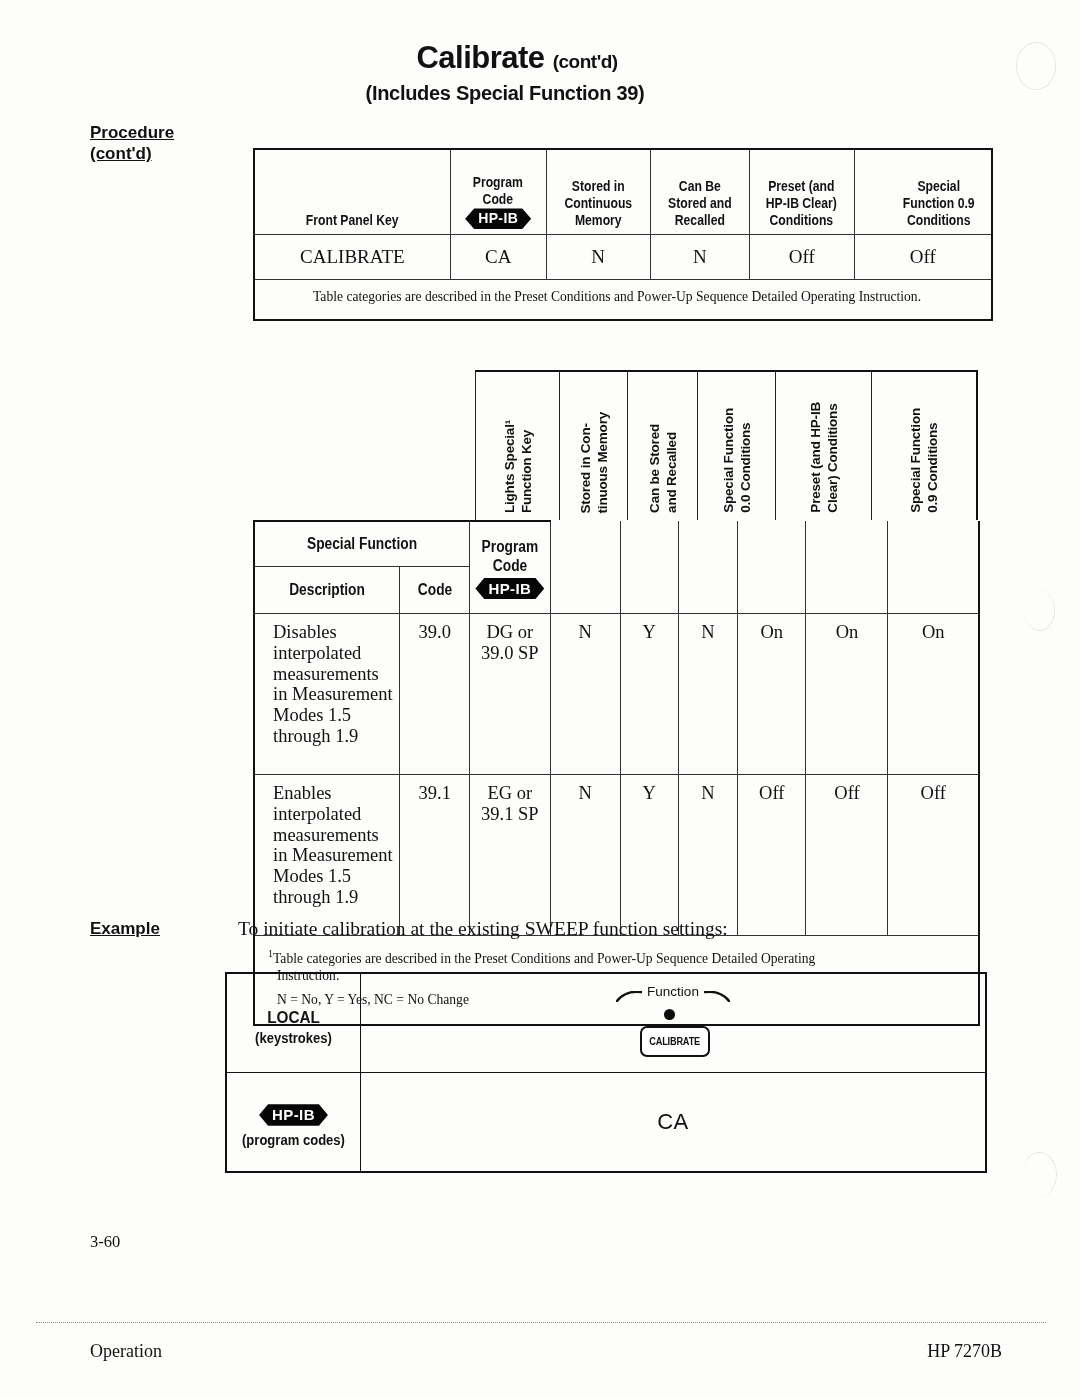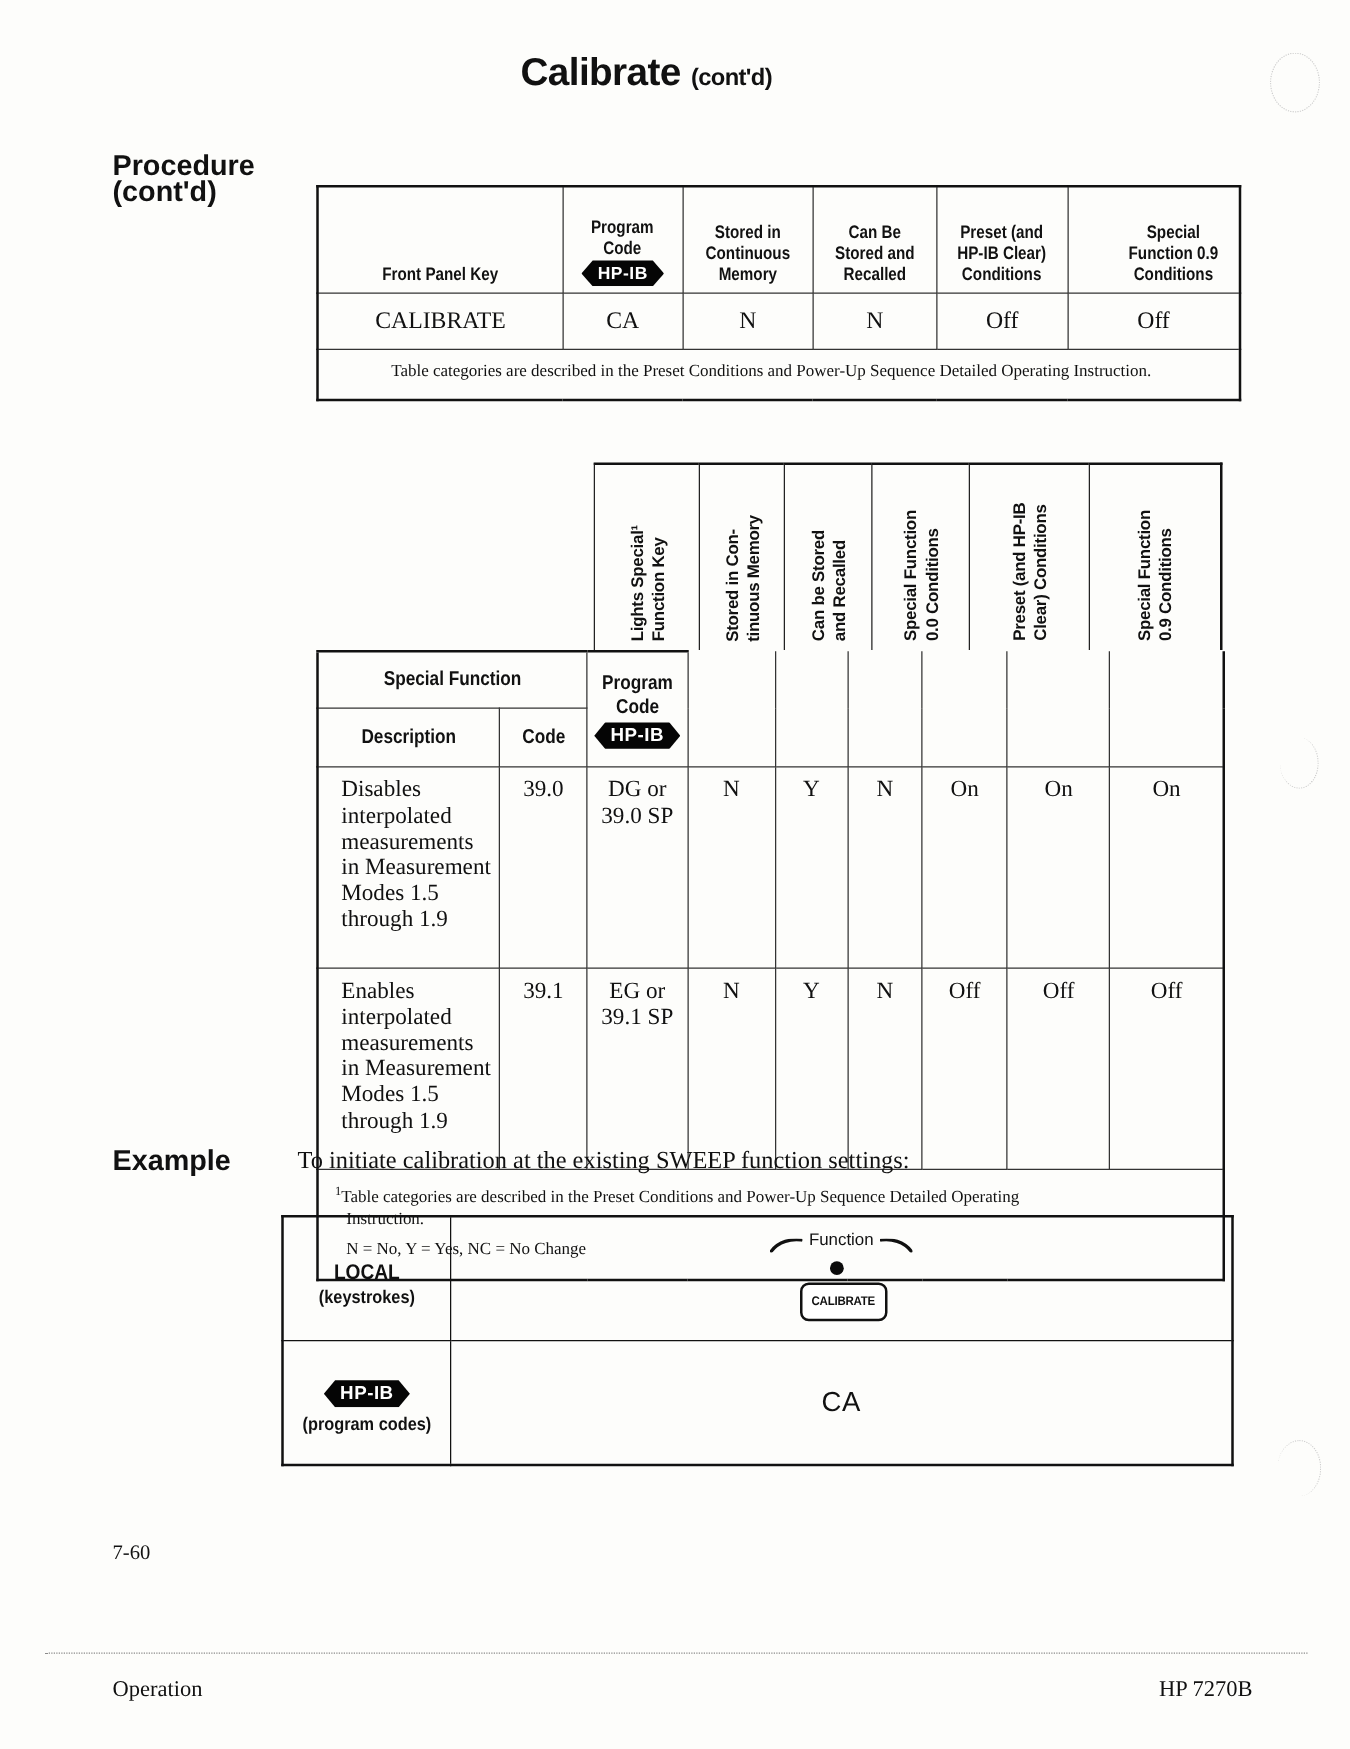--- a/index.html
+++ b/index.html
@@ -13,21 +13,21 @@
   
   .abs{position:absolute;}
 
   
   #title-block{left:0;top:40px;width:1010px;text-align:center;}
   #doc-title{font-family:"Liberation Sans",sans-serif;font-weight:bold;font-size:31px;letter-spacing:-.5px;margin-left:24px;}
   #doc-title .contd{font-size:19px;font-weight:bold;}
   #doc-subtitle{font-family:"Liberation Sans",sans-serif;font-weight:bold;font-size:20px;margin-top:6px;letter-spacing:-.3px;}
 
   
-  .margin-label{font-family:"Liberation Sans",sans-serif;font-weight:bold;font-size:23px;line-height:21px;}
+  .margin-label{font-family:"Liberation Sans",sans-serif;font-weight:bold;font-size:17px;line-height:21px;text-decoration:underline;}
   #procedure-label{left:90px;top:122px;}
   #example-label{left:90px;top:918px;}
 
   
   #table1{left:253px;top:148px;width:740px;border:2px solid #111;border-collapse:collapse;}
   #table1 td{border:1px solid #333;}
   .t1head{height:78px;vertical-align:bottom;text-align:center;padding-bottom:5px;}
   .t1head .lines{font-family:"Liberation Sans",sans-serif;font-weight:bold;font-size:14.5px;line-height:17px;display:inline-block;transform:scaleX(.84);}
   .t1val{height:42px;text-align:center;font-size:19px;font-family:"Liberation Serif",serif;}
   .t1note{padding:9px 12px 14px 58px;font-size:13.6px;line-height:16px;}
@@ -105,20 +105,21 @@
   #blob3{left:1022px;top:1152px;width:34px;height:44px;border-left:none;border-bottom:none;}
 </style>
 </head>
 <body>
 
 <div class="abs" id="title-block">
   <div id="doc-title">
     <span>Calibrate</span>
     <span class="contd">(cont'd)</span>
   </div>
+  <div id="doc-subtitle">(Includes Special Function 39)</div>
 </div>
 
 <div class="blob abs" id="blob1"></div>
 <div class="blob abs" id="blob2"></div>
 <div class="blob abs" id="blob3"></div>
 
 <div class="abs margin-label" id="procedure-label">
   <div>Procedure</div>
   <div>(cont'd)</div>
 </div>
@@ -327,16 +328,16 @@
         <span class="hpib hpib-md">HP-IB</span>
         <span class="small" style="margin-top:6px;">(program codes)</span>
       </td>
       <td class="t3body">
         <span class="t3ca">CA</span>
       </td>
     </tr>
   </tbody>
 </table>
 
-<div class="abs" id="page-number">7-60</div>
+<div class="abs" id="page-number">3-60</div>
 <div class="abs" id="footer-rule"></div>
 <div class="abs" id="footer-left">Operation</div>
 <div class="abs" id="footer-right">HP 7270B</div>
 
 </body></html>

